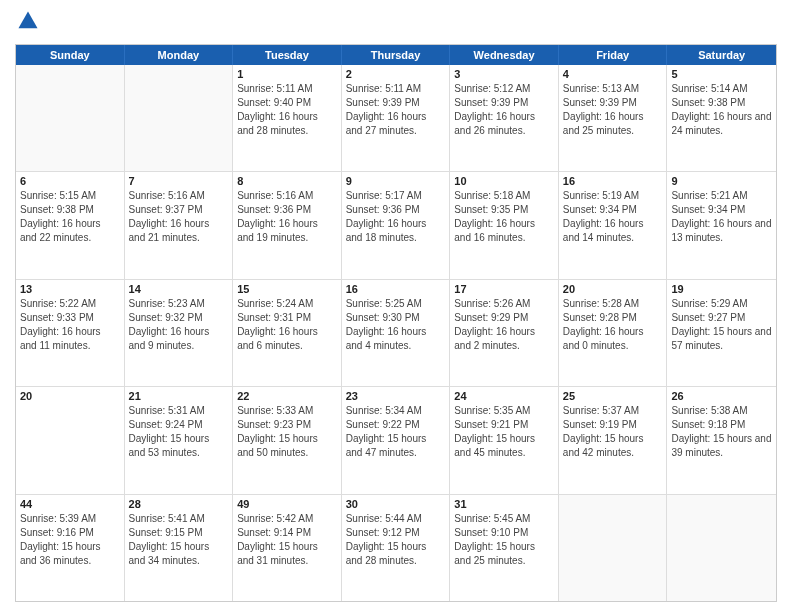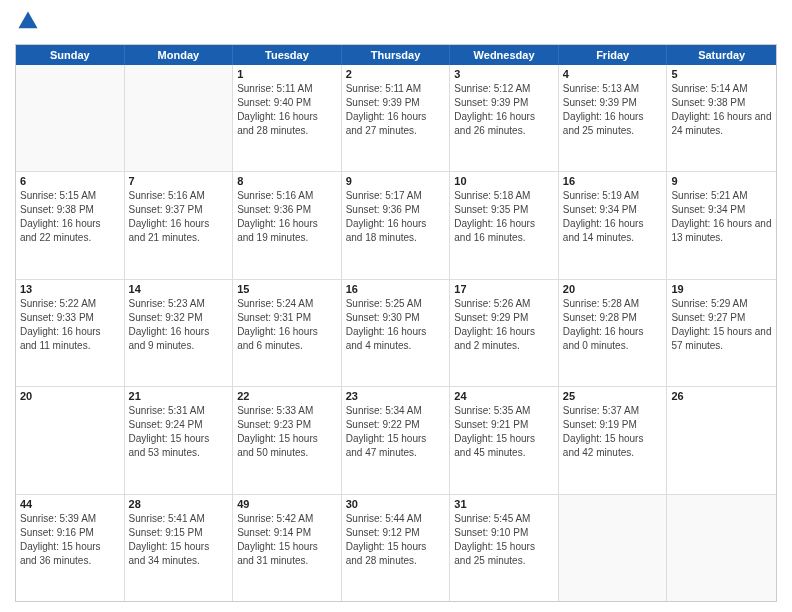--- a/index.html
+++ b/index.html
@@ -246,20 +246,21 @@
           <div class="cal-cell">
             <div class="day-num">24</div>
             <div class="cell-text">Sunrise: 5:35 AM<br>Sunset: 9:21 PM<br>Daylight: 15 hours and 45 minutes.</div>
           </div>
           <div class="cal-cell">
             <div class="day-num">25</div>
             <div class="cell-text">Sunrise: 5:37 AM<br>Sunset: 9:19 PM<br>Daylight: 15 hours and 42 minutes.</div>
           </div>
           <div class="cal-cell">
             <div class="day-num">26</div>
+            <div class="cell-text">Sunrise: 5:38 AM<br>Sunset: 9:18 PM<br>Daylight: 15 hours and 39 minutes.</div>
           </div>
         </div>
         <div class="cal-row">
           <div class="cal-cell">
             <div class="day-num">44</div>
             <div class="cell-text">Sunrise: 5:39 AM<br>Sunset: 9:16 PM<br>Daylight: 15 hours and 36 minutes.</div>
           </div>
           <div class="cal-cell">
             <div class="day-num">28</div>
             <div class="cell-text">Sunrise: 5:41 AM<br>Sunset: 9:15 PM<br>Daylight: 15 hours and 34 minutes.</div>

